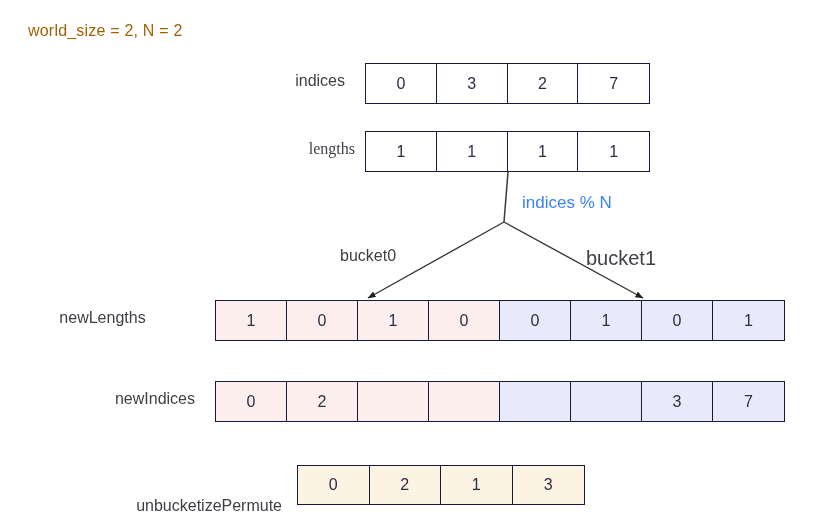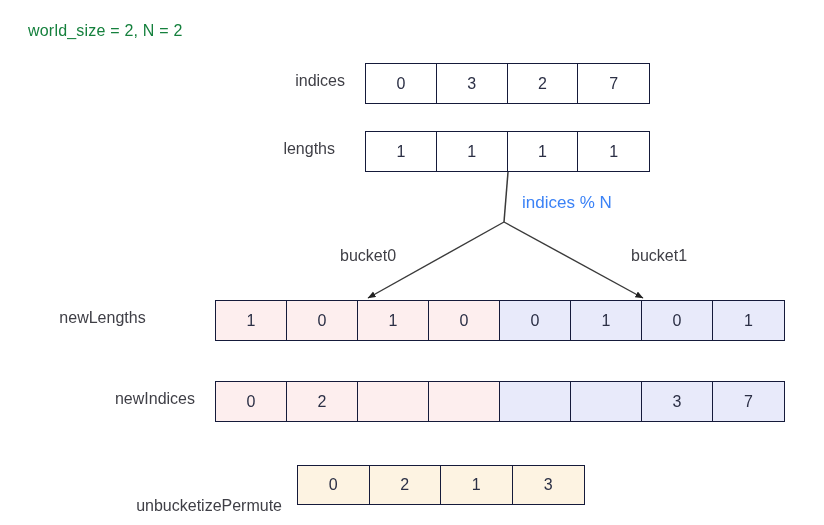--- a/index.html
+++ b/index.html
@@ -16,21 +16,21 @@
     color: #3d3d3d;
     overflow: hidden;
   }
 
   
   .caption {
     position: absolute;
     left: 28px;
     top: 22px;
     font-size: 16px;
-    color: #15803d;
+    color: #a16207;
     letter-spacing: 0.2px;
     white-space: nowrap;
   }
 
   
   .row-label {
     position: absolute;
     font-size: 16px;
     color: #3f3f46;
     white-space: nowrap;
@@ -69,21 +69,21 @@
   #tbl-newlengths { left: 215px; top: 300px; width: 570px; height: 41px; }
   #tbl-newlengths .cell { width: 71.25px; }
 
   #tbl-newindices { left: 215px; top: 381px; width: 570px; height: 41px; }
   #tbl-newindices .cell { width: 71.25px; }
 
   #tbl-permute  { left: 297px; top: 465px; width: 288px; height: 40px; }
   #tbl-permute  .cell { width: 72px; background: #fdf3e2; }
 
   #lbl-indices   { left: 150px; top: 72px;  width: 195px; }
-  #lbl-lengths   { left: 140px; top: 140px; width: 195px; }
+  #lbl-lengths   { left: 160px; top: 140px; width: 195px; font-family: Liberation Serif, serif; }
   #lbl-newlengths{ left: 10px;  top: 309px; width: 185px; text-align: center; }
   #lbl-newindices{ left: 10px;  top: 390px; width: 185px; text-align: right; }
   #lbl-permute   { left: 10px;  top: 497px; width: 272px; }
 
   
   .annot {
     position: absolute;
     font-size: 17px;
     white-space: nowrap;
   }
@@ -93,24 +93,24 @@
     color: #3b82f6;
   }
   #annot-bucket0 {
     left: 340px;
     top: 247px;
     color: #3f3f46;
     font-size: 16px;
     text-align: center;
   }
   #annot-bucket1 {
-    left: 631px;
+    left: 586px;
     top: 247px;
     color: #3f3f46;
-    font-size: 16px;
+    font-size: 20px;
     text-align: right;
   }
 
   
   #connectors {
     position: absolute;
     left: 0;
     top: 0;
     width: 824px;
     height: 525px;

